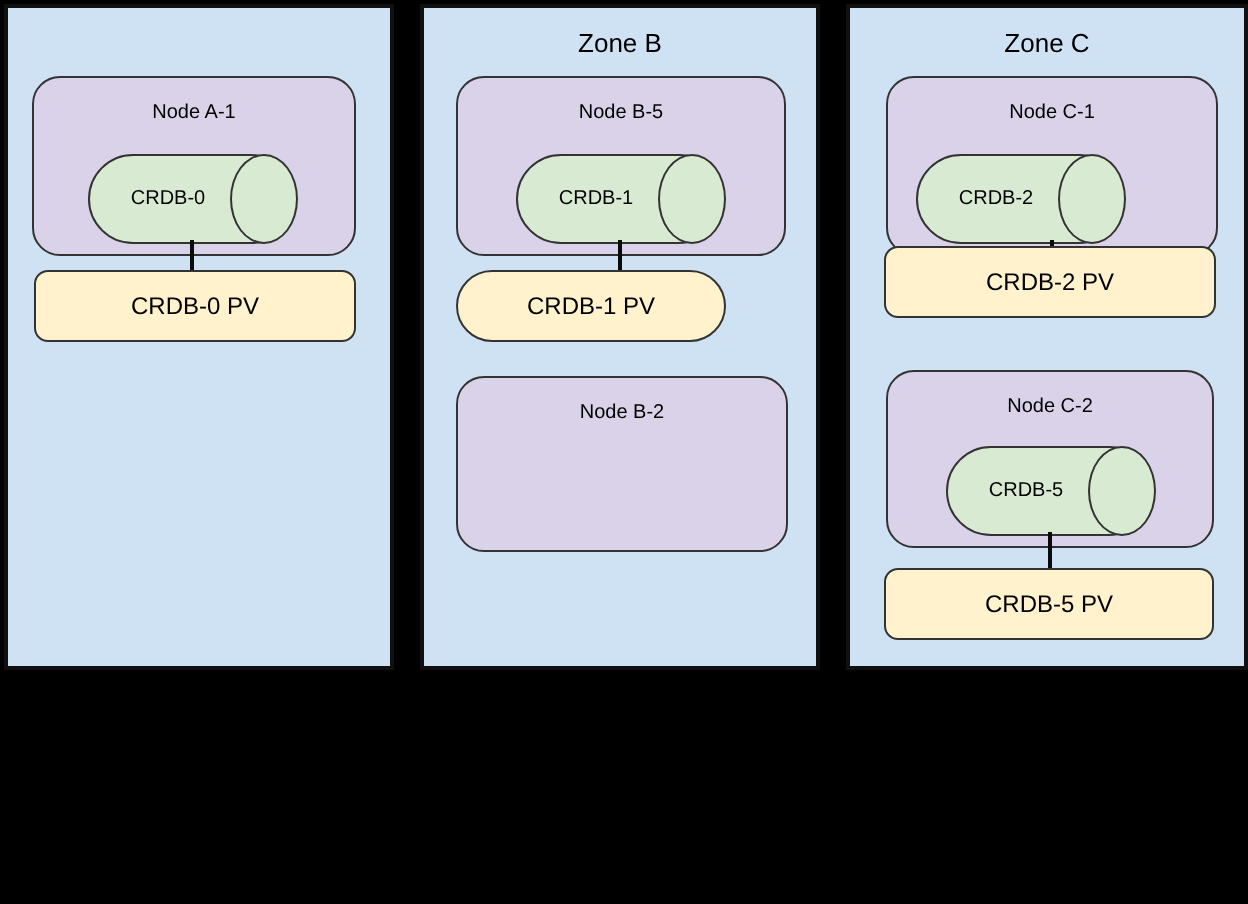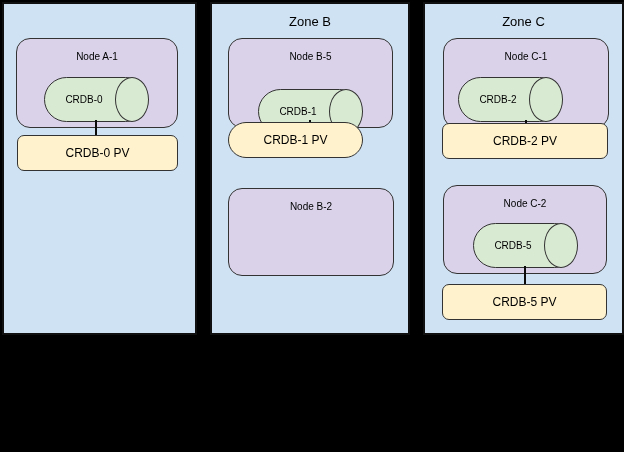--- a/index.html
+++ b/index.html
@@ -98,23 +98,23 @@
     background: #0b0b0b;
   }
 
   
   .zone-a .node-1    { left: 12px; top: 34px;  width: 162px; height: 90px; }
   .zone-a .cyl-1     { left: 40px; top: 73px;  }
   .zone-a .conn-1    { left: 91px; top: 116px; height: 16px; }
   .zone-a .pv-1      { left: 13px; top: 131px; width: 161px; height: 36px; }
 
   .zone-b .node-1    { left: 16px; top: 34px;  width: 165px; height: 90px; }
-  .zone-b .cyl-1     { left: 46px; top: 85px;  }
+  .zone-b .cyl-1     { left: 46px; top: 73px;  }
   .zone-b .conn-1    { left: 97px; top: 116px; height: 16px; }
-  .zone-b .pv-1      { left: 16px; top: 118px; width: 135px; height: 36px; border-radius: 18px; }
+  .zone-b .pv-1      { left: 16px; top: 131px; width: 135px; height: 36px; border-radius: 18px; }
   .zone-b .node-2    { left: 16px; top: 184px; width: 166px; height: 88px; }
 
   .zone-c .node-1    { left: 18px; top: 34px;  width: 166px; height: 90px; }
   .zone-c .cyl-1     { left: 33px; top: 73px;  }
   .zone-c .conn-1    { left: 100px; top: 116px; height: 16px; }
   .zone-c .pv-1      { left: 17px; top: 119px; width: 166px; height: 36px; }
   .zone-c .node-2    { left: 18px; top: 181px; width: 164px; height: 89px; }
   .zone-c .cyl-2     { left: 48px; top: 219px; }
   .zone-c .conn-2    { left: 99px; top: 262px; height: 18px; }
   .zone-c .pv-2      { left: 17px; top: 280px; width: 165px; height: 36px; }

